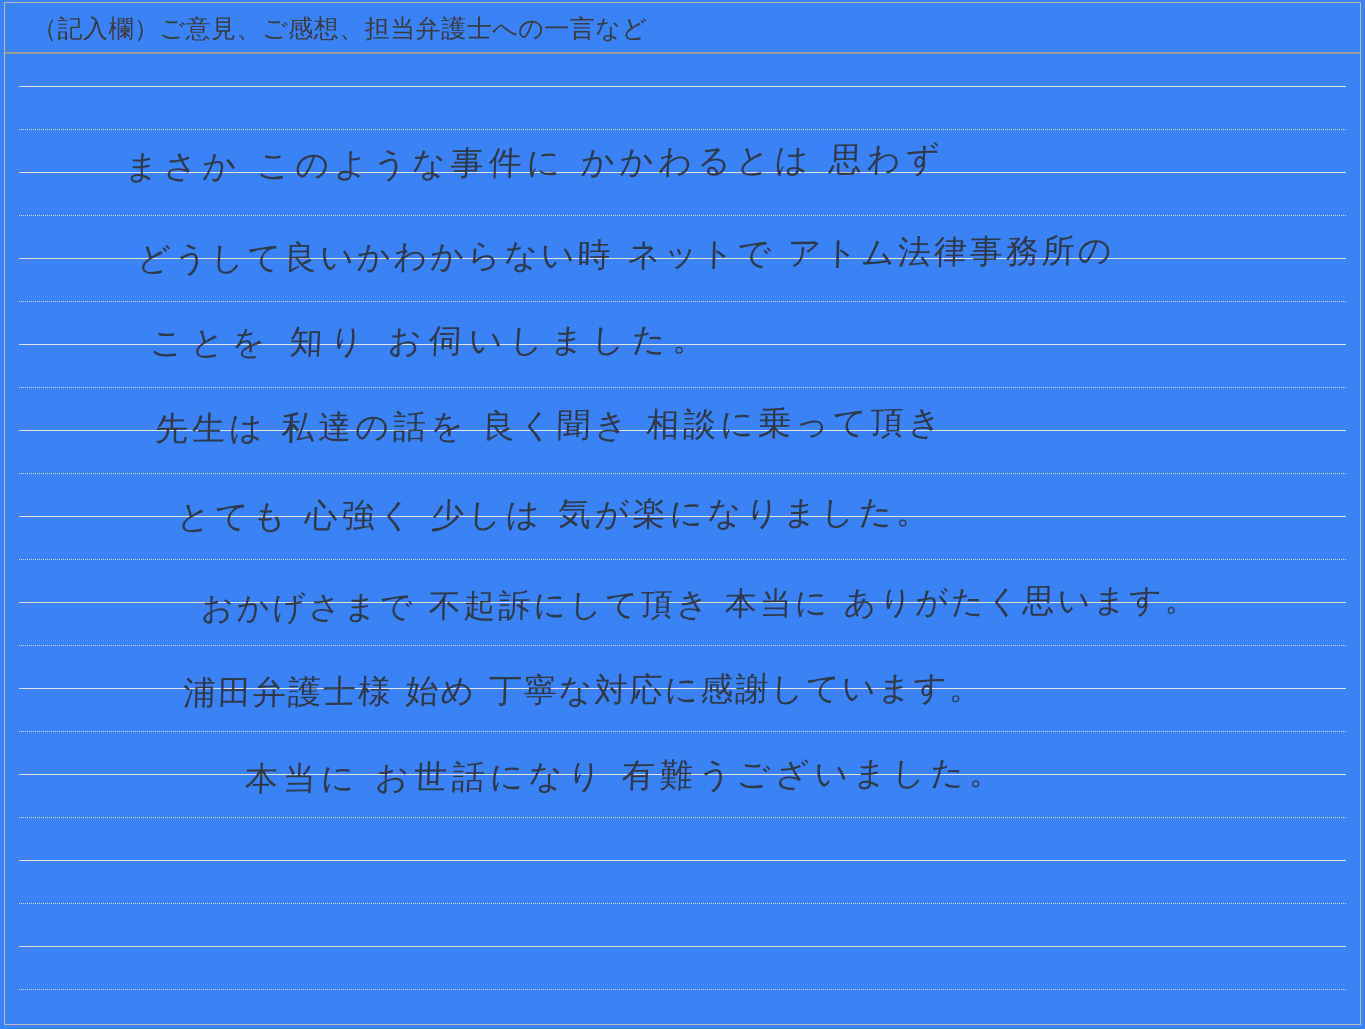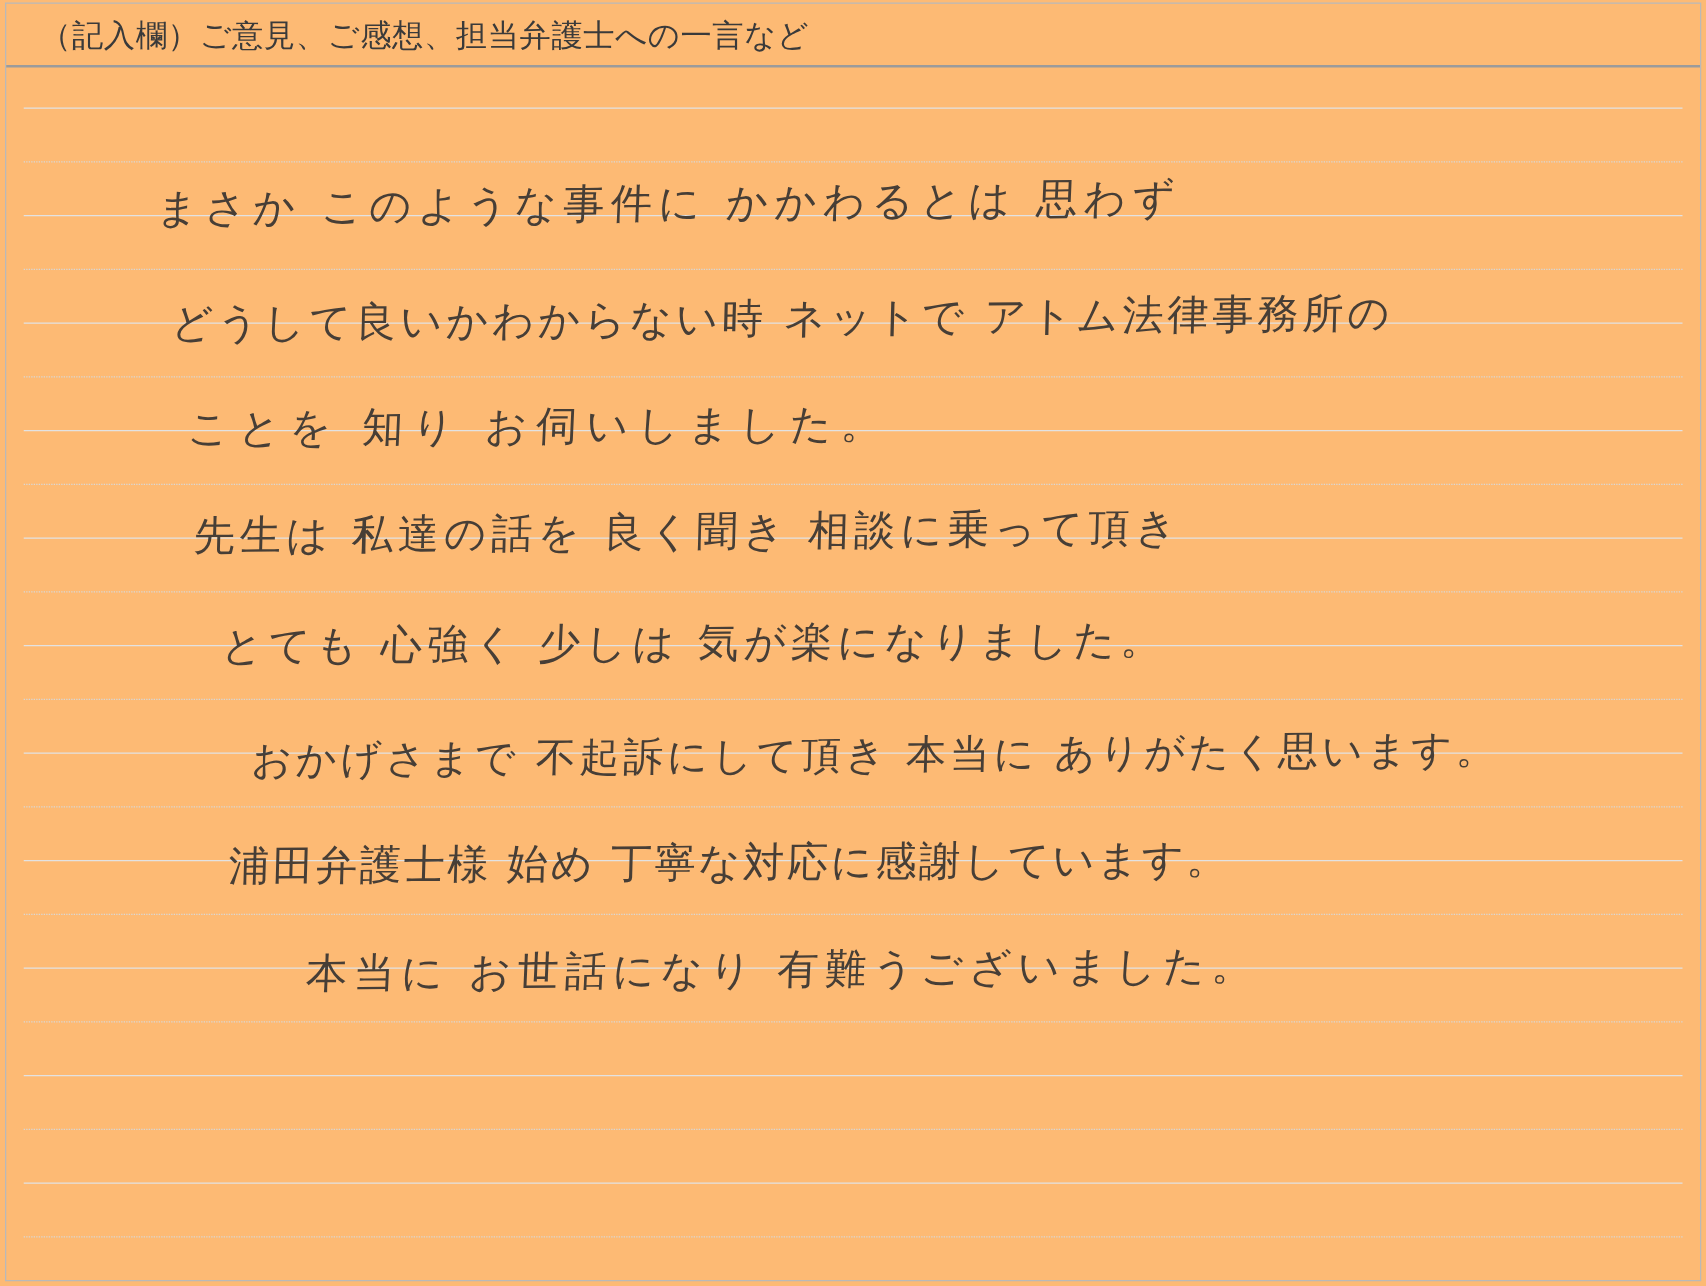--- a/index.html
+++ b/index.html
@@ -7,21 +7,21 @@
     padding: 0;
     background: #ffffff;
   }
   body {
     font-family: "Liberation Sans", sans-serif;
   }
   .sheet {
     position: relative;
     width: 1365px;
     height: 1029px;
-    background: #fdba74;
+    background: #3b82f6;
     box-sizing: border-box;
     overflow: hidden;
   }
   
   .scan-border {
     position: absolute;
     left: 4px;
     top: 2px;
     right: 4px;
     bottom: 4px;

